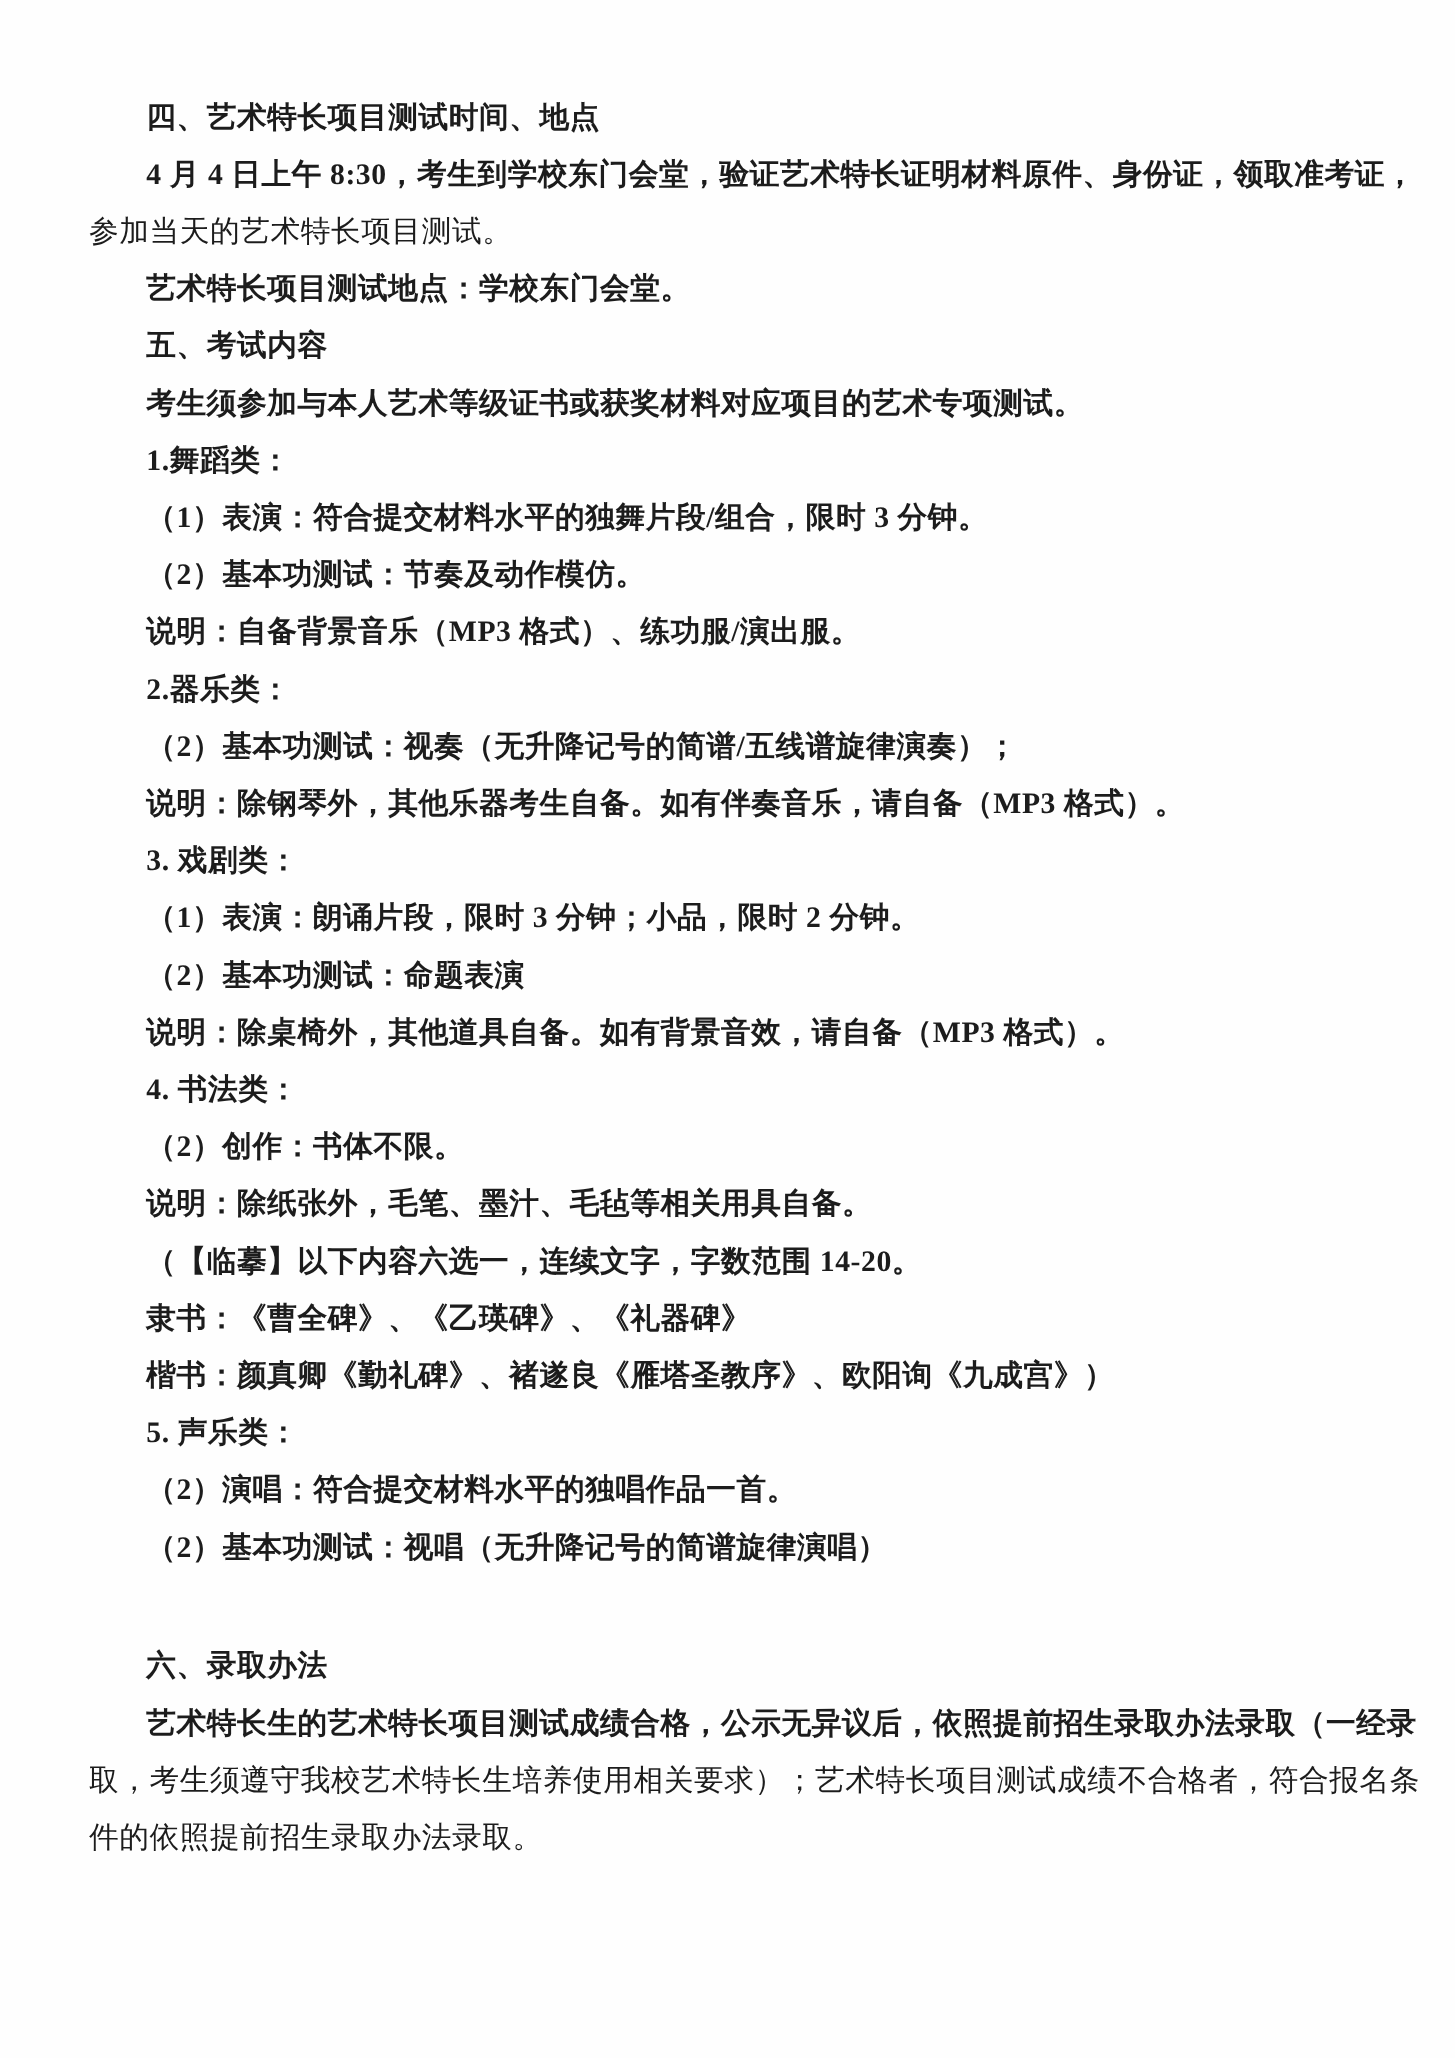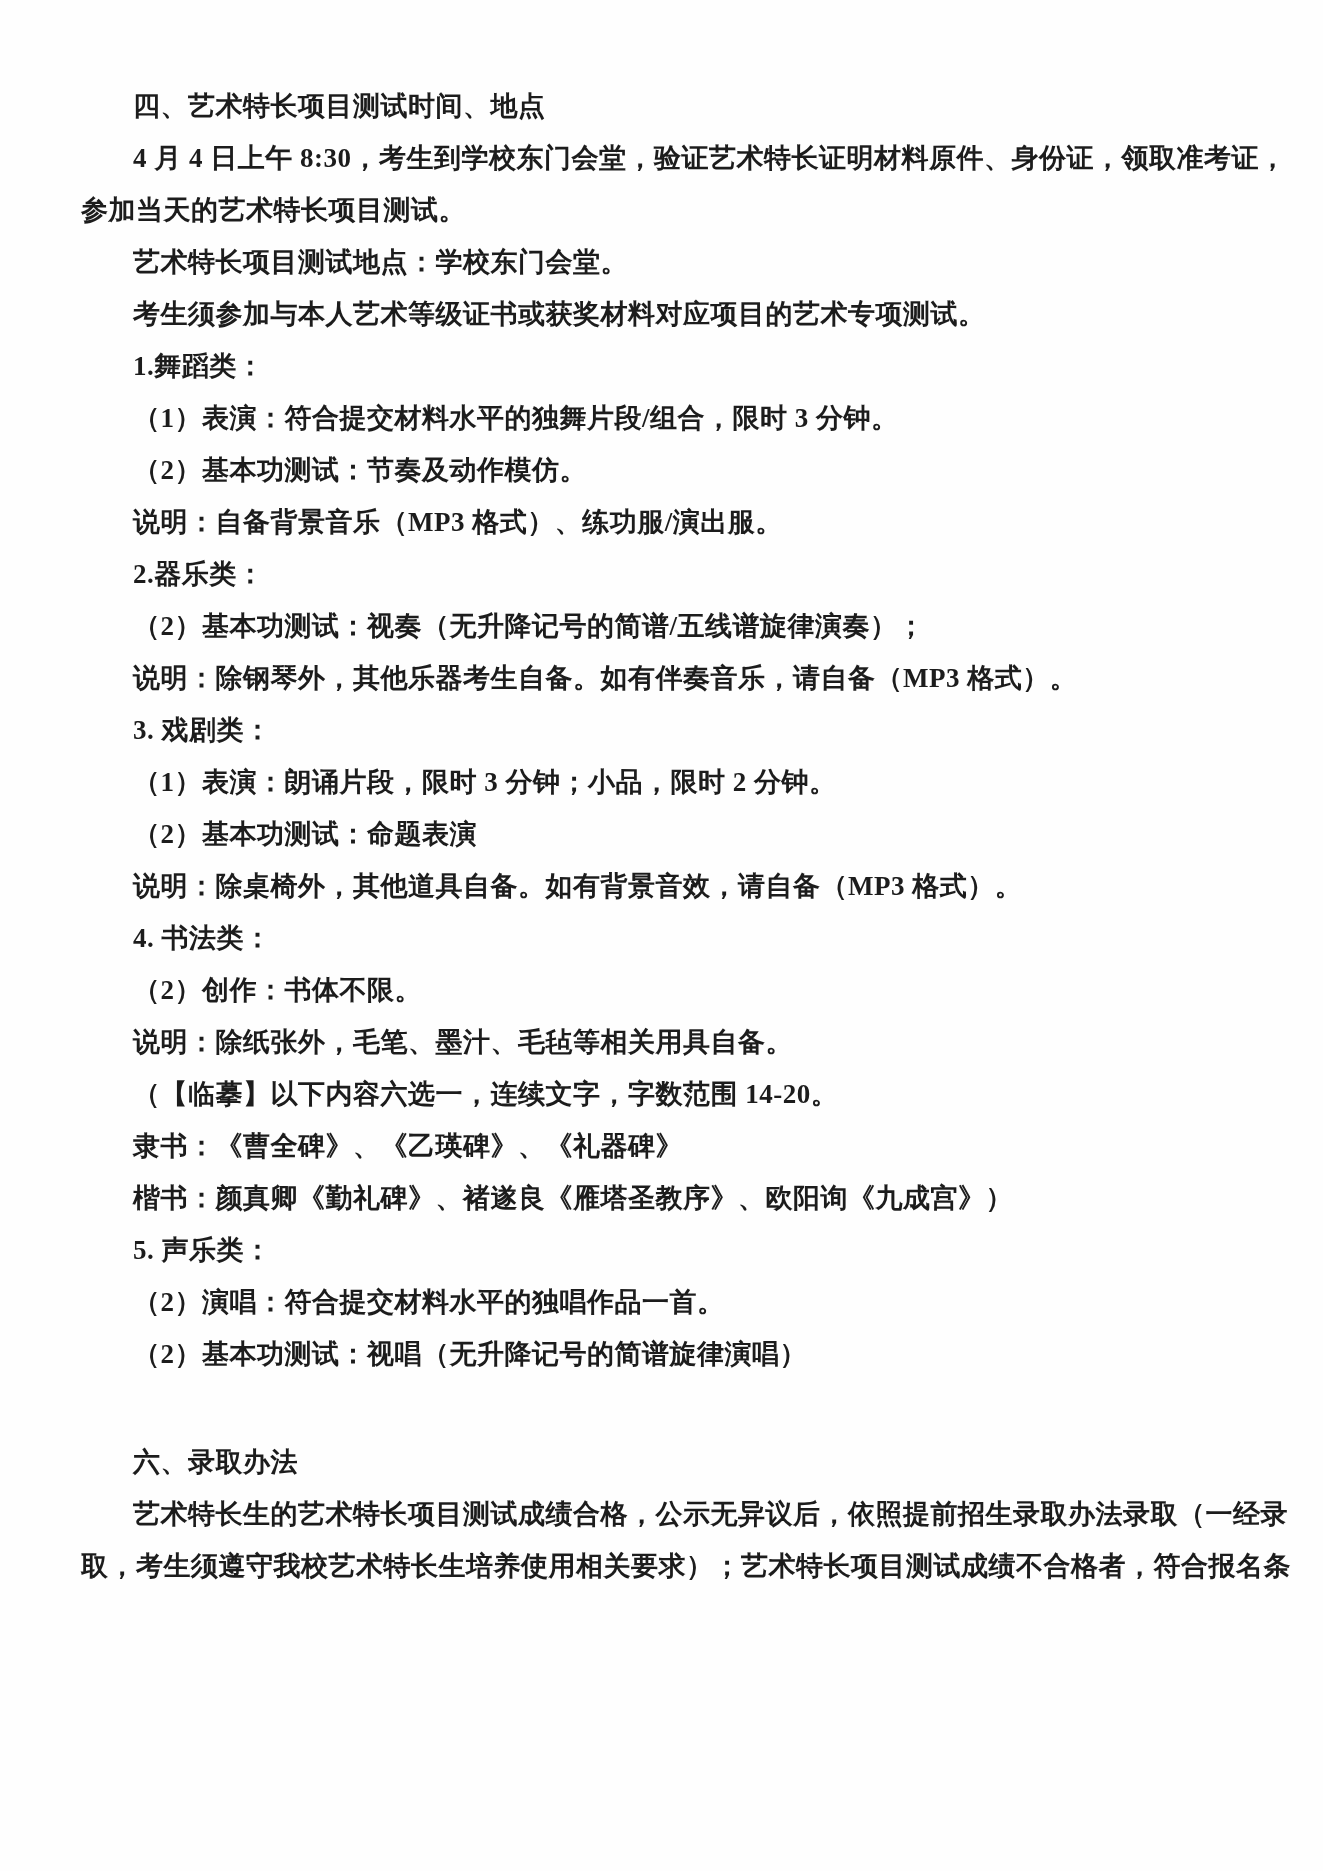--- a/index.html
+++ b/index.html
@@ -25,21 +25,20 @@
     line-height: 52px;
     white-space: nowrap;
     letter-spacing: 0.5px;
   }
   .indent {
     padding-left: 52px;
     font-weight: bold;
   }
   .flush {
     padding-left: 0;
-    font-weight: bold;
   }
   .heading {
     font-family: "Liberation Sans", "DejaVu Sans", sans-serif;
     font-weight: 700;
     font-size: 27px;
     line-height: 52px;
     padding-left: 52px;
     white-space: nowrap;
     letter-spacing: 0.5px;
   }
@@ -51,20 +50,21 @@
 <body>
 
 <div class="page">
   <div class="content">
 
     <div class="heading">四、艺术特长项目测试时间、地点</div>
     <div class="line indent">4 月 4 日上午 8:30，考生到学校东门会堂，验证艺术特长证明材料原件、身份证，领取准考证，</div>
     <div class="line flush">参加当天的艺术特长项目测试。</div>
     <div class="line indent">艺术特长项目测试地点：学校东门会堂。</div>
 
+    <div class="heading">五、考试内容</div>
     <div class="line indent">考生须参加与本人艺术等级证书或获奖材料对应项目的艺术专项测试。</div>
     <div class="line indent">1.舞蹈类：</div>
     <div class="line indent">（1）表演：符合提交材料水平的独舞片段/组合，限时 3 分钟。</div>
     <div class="line indent">（2）基本功测试：节奏及动作模仿。</div>
     <div class="line indent">说明：自备背景音乐（MP3 格式）、练功服/演出服。</div>
     <div class="line indent">2.器乐类：</div>
     <div class="line indent">（2）基本功测试：视奏（无升降记号的简谱/五线谱旋律演奏）；</div>
     <div class="line indent">说明：除钢琴外，其他乐器考生自备。如有伴奏音乐，请自备（MP3 格式）。</div>
     <div class="line indent">3. 戏剧类：</div>
     <div class="line indent">（1）表演：朗诵片段，限时 3 分钟；小品，限时 2 分钟。</div>
@@ -78,15 +78,16 @@
     <div class="line indent">楷书：颜真卿《勤礼碑》、褚遂良《雁塔圣教序》、欧阳询《九成宫》）</div>
     <div class="line indent">5. 声乐类：</div>
     <div class="line indent">（2）演唱：符合提交材料水平的独唱作品一首。</div>
     <div class="line indent">（2）基本功测试：视唱（无升降记号的简谱旋律演唱）</div>
 
     <div class="spacer"></div>
 
     <div class="heading">六、录取办法</div>
     <div class="line indent">艺术特长生的艺术特长项目测试成绩合格，公示无异议后，依照提前招生录取办法录取（一经录</div>
     <div class="line flush">取，考生须遵守我校艺术特长生培养使用相关要求）；艺术特长项目测试成绩不合格者，符合报名条</div>
+    <div class="line flush">件的依照提前招生录取办法录取。</div>
 
   </div>
 </div>
 
 </body></html>

